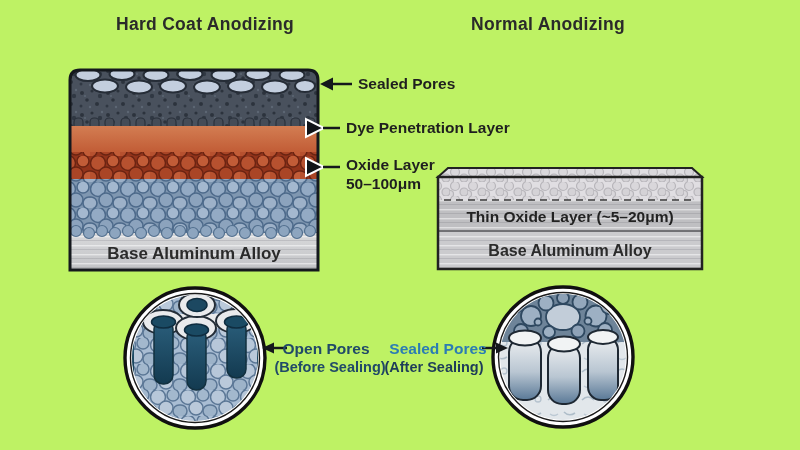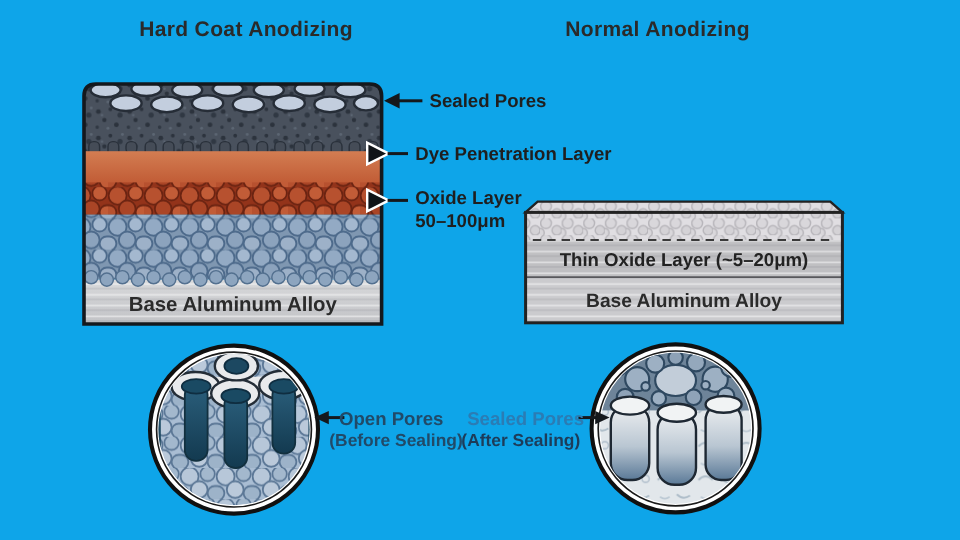--- a/index.html
+++ b/index.html
@@ -1,16 +1,16 @@
 <!DOCTYPE html>
 <html><head>
 <meta charset="utf-8">
 <style>
   html,body{margin:0;padding:0;background:#ffffff;}
-  #stage{position:relative;width:800px;height:450px;background:#0ea5e9;overflow:hidden;
+  #stage{position:relative;width:800px;height:450px;background:#bef264;overflow:hidden;
          font-family:"Liberation Sans",sans-serif;}
   svg text{font-family:"Liberation Sans",sans-serif;}
   .title{font-size:17.5px;font-weight:700;fill:#2a2a2a;letter-spacing:.3px;}
   .callout{font-size:15.5px;font-weight:700;fill:#1f1f1f;}
   .blocktext{font-size:17px;font-weight:700;fill:#2b2b2b;}
   .slabtext{font-size:15.5px;font-weight:600;fill:#222222;}
   .slabbase{font-size:16px;font-weight:700;fill:#2b2b2b;}
   .inset-open{font-size:15.5px;font-weight:700;fill:#214a68;}
   .inset-open-sub{font-size:14.5px;font-weight:600;fill:#214a68;}
   .inset-sealed{font-size:15.5px;font-weight:700;fill:#2b7cb4;}

